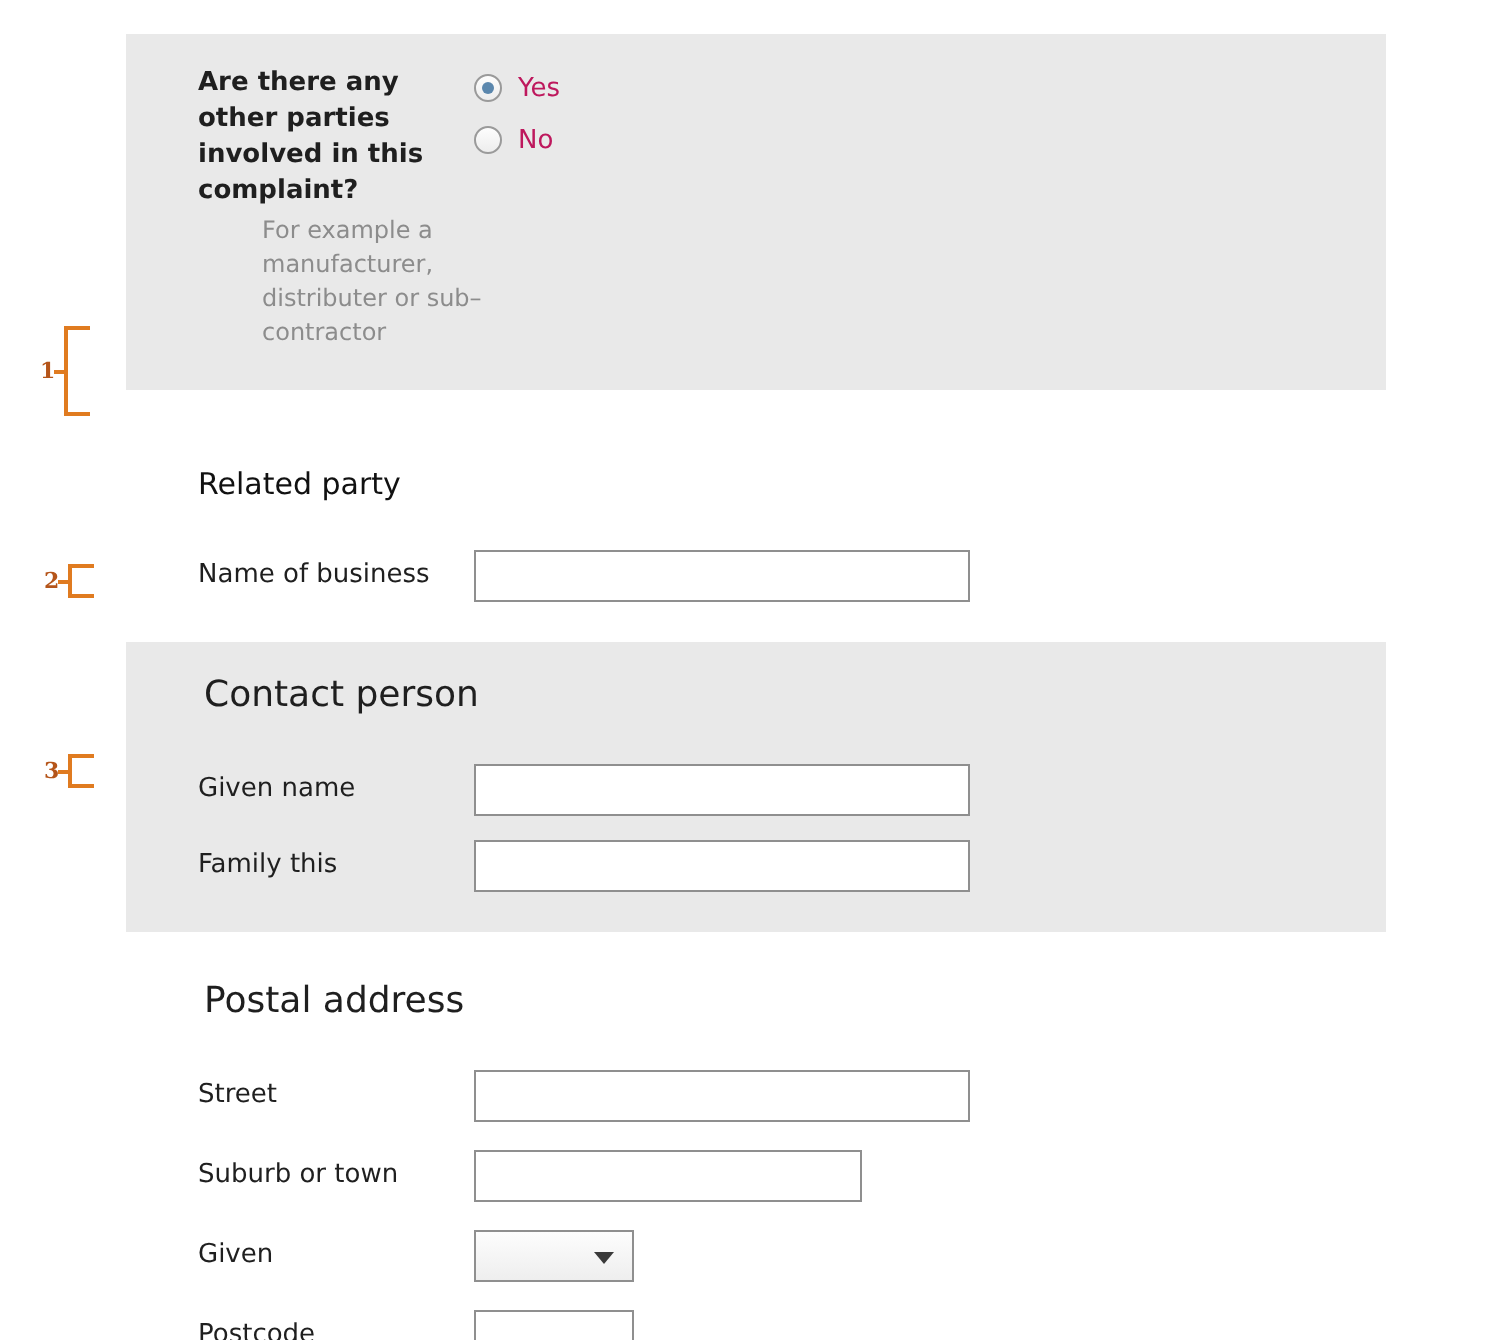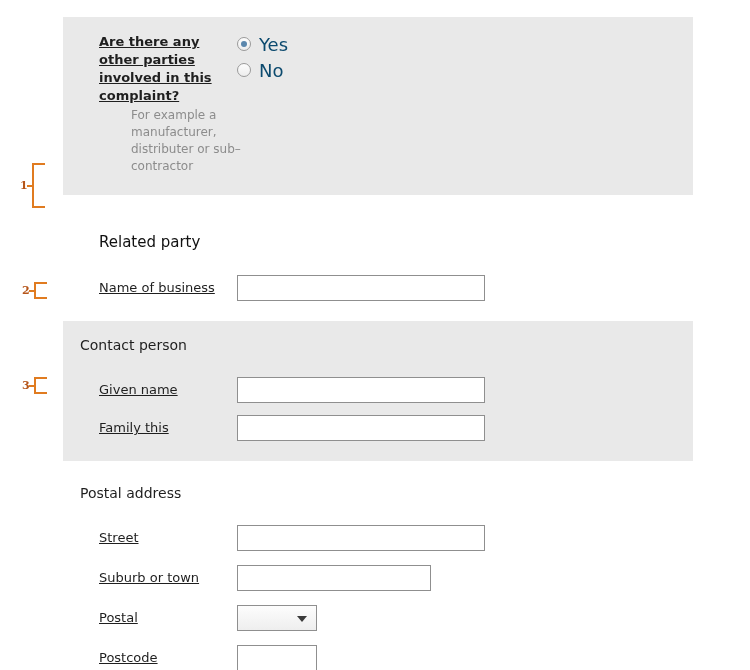--- a/index.html
+++ b/index.html
@@ -81,21 +81,20 @@
     align-items: flex-start;
     padding: 0 0 0 36px;
   }
   .row-label {
     width: 138px;
     flex: 0 0 138px;
     font-size: 13px;
     line-height: 18px;
     color: #1f1f1f;
     padding-top: 4px;
-    text-decoration: underline;
   }
   .row-label.q {
     font-weight: bold;
   }
   .row-field {
     flex: 1;
     padding-top: 0;
   }
 
   .hint {
@@ -129,36 +128,36 @@
     content: "";
     position: absolute;
     left: 3px;
     top: 3px;
     width: 6px;
     height: 6px;
     border-radius: 50%;
     background: #5b87ad;
   }
   .radio-label {
-    font-size: 18px;
+    font-size: 13px;
     margin-left: 8px;
-    color: #0c4a6e;
+    color: #be185d;
   }
 
   
   .heading {
     font-size: 15px;
     font-weight: normal;
     color: #111111;
     padding-left: 36px;
   }
   .subheading {
-    font-size: 14px;
+    font-size: 18px;
     color: #1f1f1f;
-    padding-left: 17px;
+    padding-left: 39px;
   }
 
   
   .tf {
     height: 26px;
     border: 1px solid #8f8f8f;
     background: #ffffff;
     box-sizing: border-box;
     display: block;
     font-family: "DejaVu Sans", sans-serif;
@@ -283,21 +282,21 @@
 
     <div class="row">
       <div class="row-label">Suburb or town</div>
       <div class="row-field">
         <input class="tf w-medium" type="text" value="" style="">
       </div>
     </div>
     <div class="spacer-14"></div>
 
     <div class="row">
-      <div class="row-label">Postal</div>
+      <div class="row-label">Given</div>
       <div class="row-field">
         <div class="sel">
           <span class="caret"></span>
         </div>
       </div>
     </div>
     <div class="spacer-14"></div>
 
     <div class="row">
       <div class="row-label">Postcode</div>

